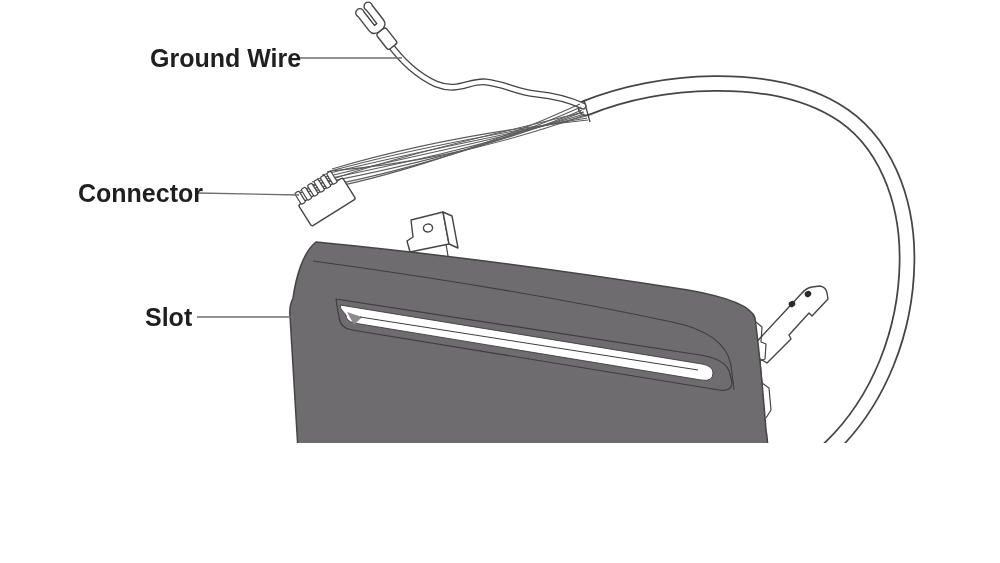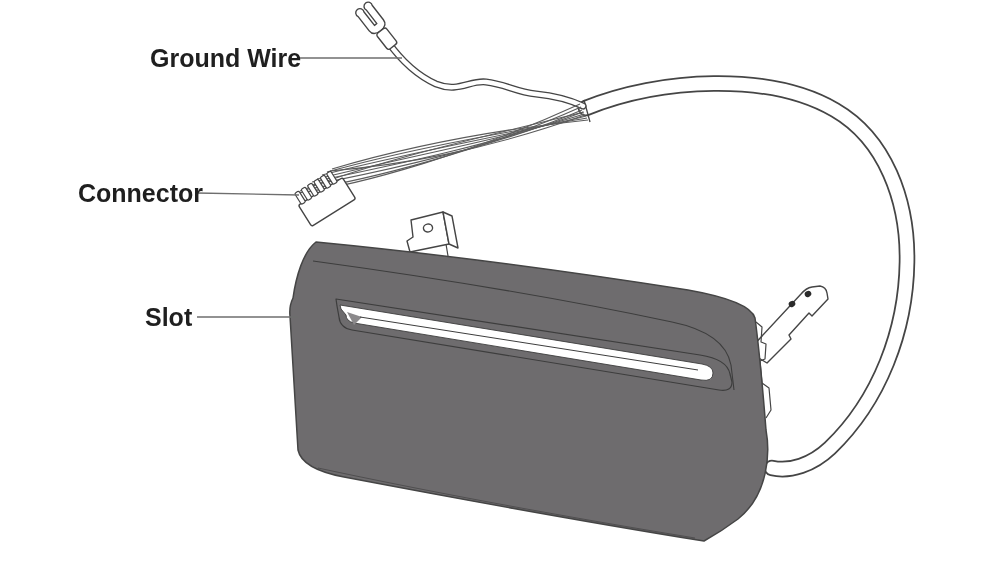--- a/index.html
+++ b/index.html
@@ -9,21 +9,21 @@
     --leader:#6e6e6e;
     --text:#1f1f1f;
     --wire:#5c5c5c;
     --slot:#ffffff;
     --lip:#8b898b;
     --hole:#2b2b2b;
   }
   html,body{margin:0;padding:0;background:var(--background);}
   .stage{
     position:relative;
-    width:1000px;height:563px;
+    width:1000px;height:443px;
     background:var(--background);
     overflow:hidden;
     font-family:"Liberation Sans", sans-serif;
   }
   svg{display:block;width:1000px;height:563px;}
   svg text{
     font-family:"Liberation Sans", sans-serif;
     font-size:25px;
     font-weight:600;
     fill:var(--text);

